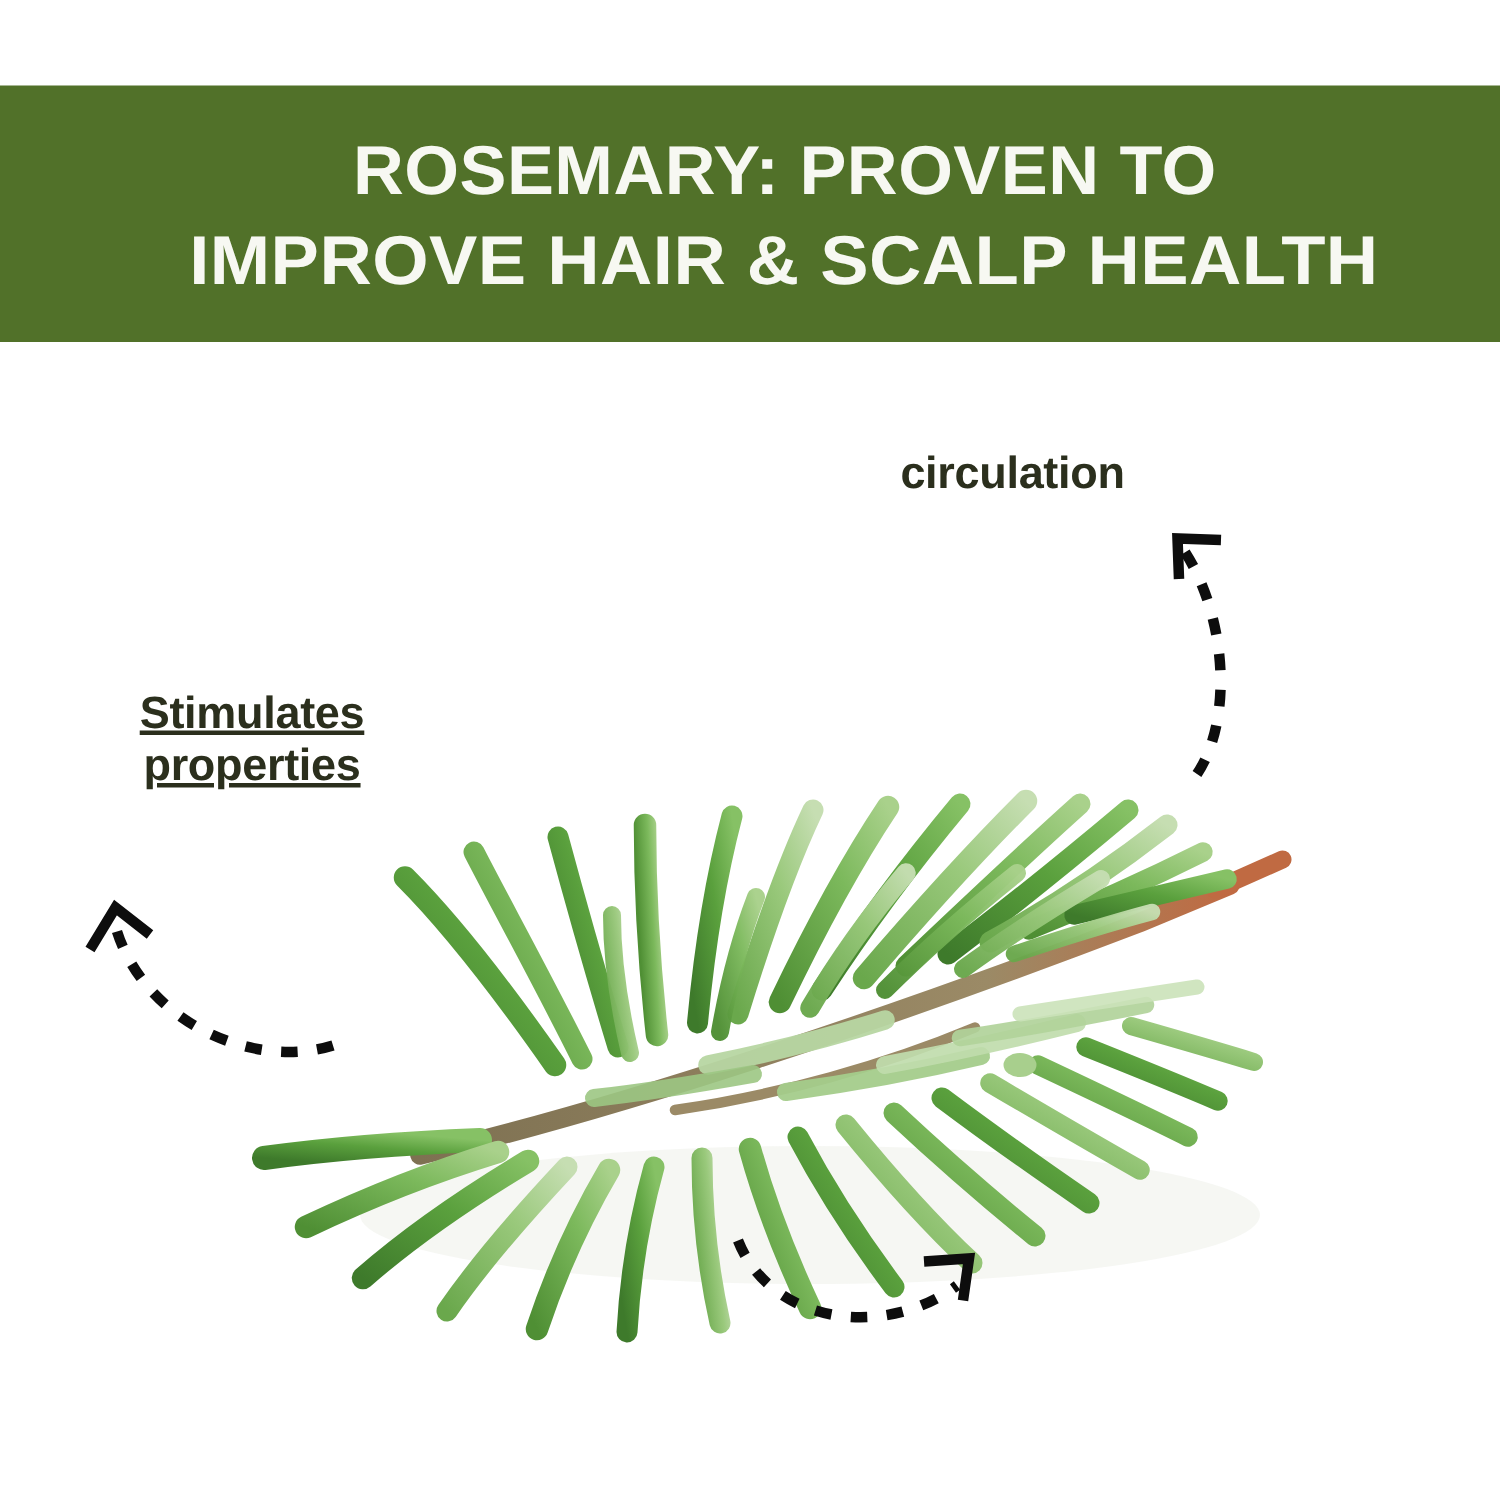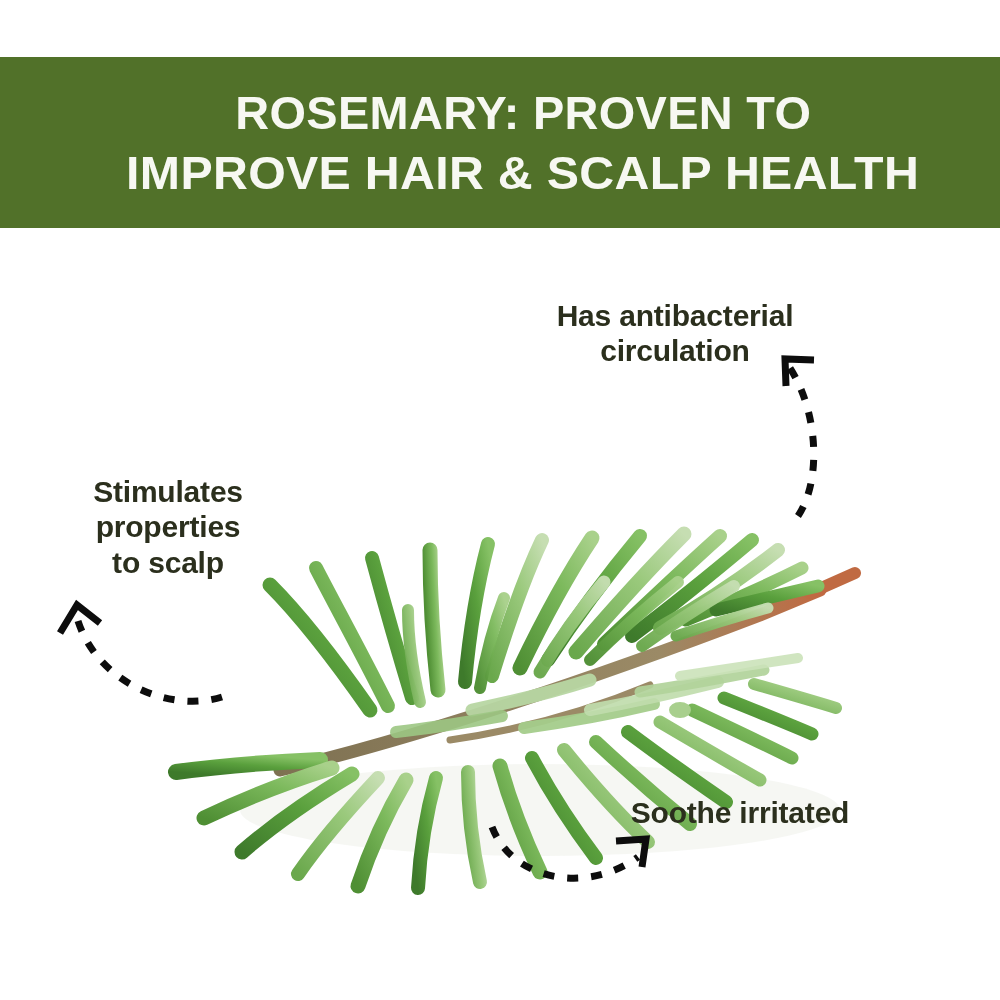--- a/index.html
+++ b/index.html
@@ -59,22 +59,23 @@
     text-align: center;
     letter-spacing: -0.2px;
   }
   #label-antibacterial {
     left: 500px;
     top: 298px;
     width: 350px;
   }
   #label-circulation {
     left: 48px;
-    top: 474px;
+    top: 458px;
     width: 240px;
+    text-decoration: underline;
   }
   #label-soothe {
     left: 590px;
     top: 795px;
     width: 300px;
   }
 
   
   .arrow-svg {
     position: absolute;
@@ -202,42 +203,39 @@
         <path d="M520 282 C 562 276, 604 268, 644 260" stroke="#b1d29a" stroke-width="11" opacity="0.92"></path>
         <path d="M276 322 C 312 318, 348 312, 382 306" stroke="#9cc783" stroke-width="12" opacity="0.9"></path>
         <path d="M560 266 C 600 260, 640 254, 678 248" stroke="#cbe2b9" stroke-width="10" opacity="0.9"></path>
       </g>
 
       <ellipse cx="560" cy="300" rx="11" ry="8" fill="#a8cf8d"></ellipse>
     </svg>
   </div>
 
   <div class="callout-label" id="label-antibacterial">
-    <div>Has antibacterial</div>
     <div>circulation</div>
   </div>
 
   <svg class="arrow-svg" id="arrow-antibacterial" width="90" height="190" viewBox="0 0 90 190">
     <path class="dash" d="M38 176 C 62 140, 58 72, 30 28"></path>
     <path class="head" d="M26 46 L 25 19 L 54 20"></path>
   </svg>
 
   <div class="callout-label" id="label-circulation">
     <div>Stimulates</div>
     <div>properties</div>
-    <div>to scalp</div>
   </div>
 
   <svg class="arrow-svg" id="arrow-circulation" width="190" height="135" viewBox="0 0 190 135">
     <path class="dash" d="M172 112 C 120 128, 48 98, 28 36"></path>
     <path class="head" d="M10 48 L 27 20 L 50 38"></path>
   </svg>
 
   <div class="callout-label" id="label-soothe">
-    <div>Soothe irritated</div>
   </div>
 
   <svg class="arrow-svg" id="arrow-soothe" width="200" height="100" viewBox="0 0 200 100">
     <path class="dash" d="M22 22 C 44 78, 120 88, 168 52"></path>
     <path class="head" d="M146 36 L 176 34 L 172 62"></path>
   </svg>
 
 </div>
 
 </body></html>

